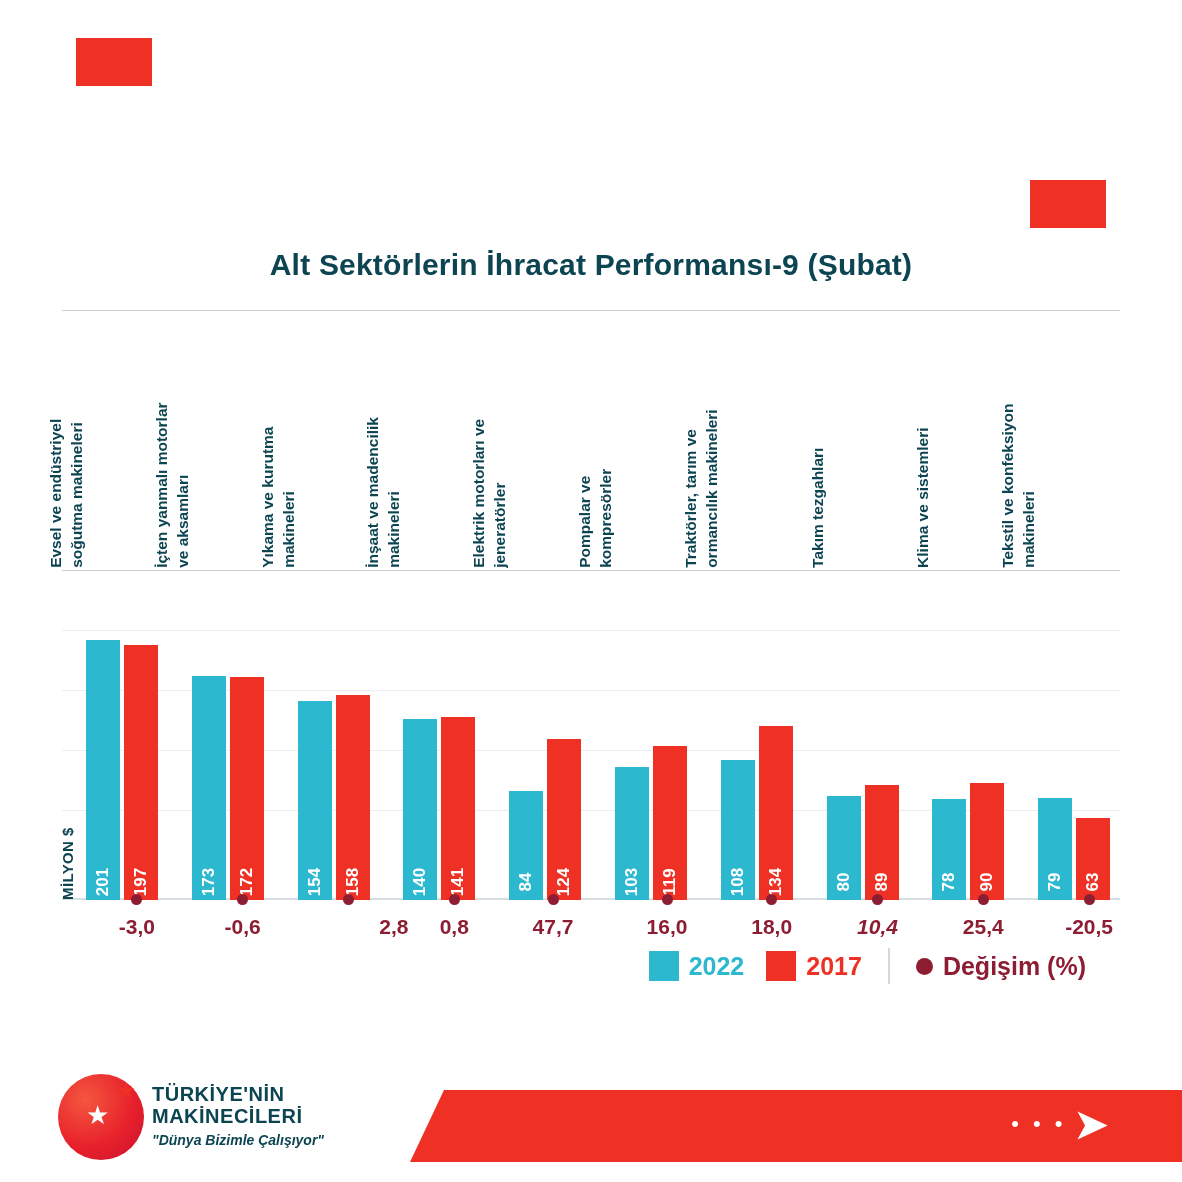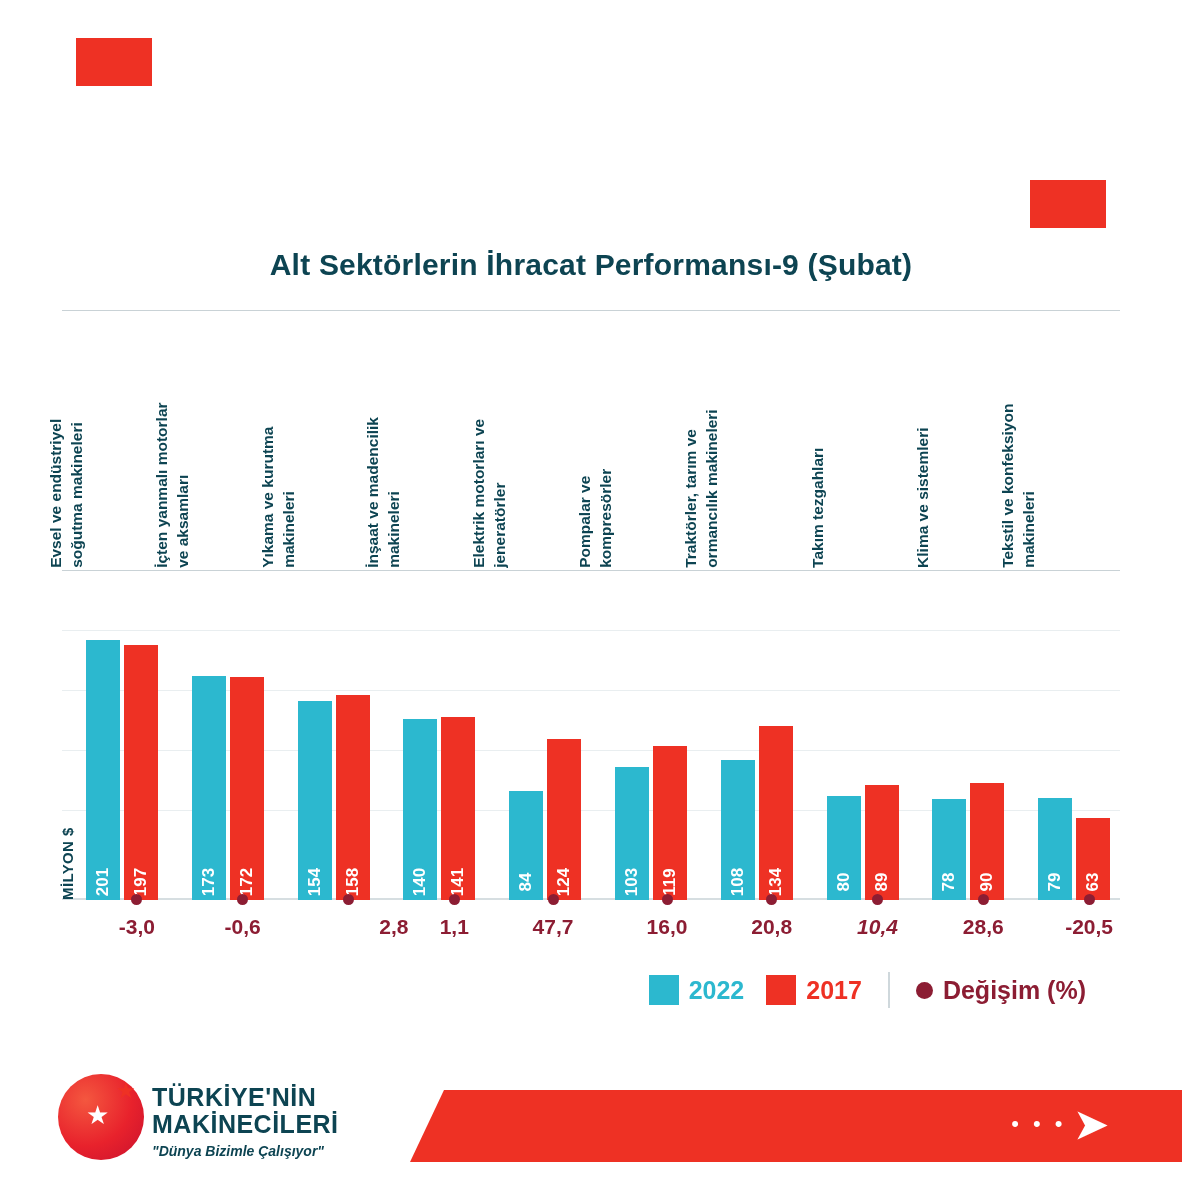--- a/index.html
+++ b/index.html
@@ -169,21 +169,21 @@
   }
   .change-text {
     color: #8c1d33;
     font-size: 21px;
     font-weight: bold;
   }
 
   
   .legend {
     position: absolute;
-    right: 96px; top: 972px;
+    right: 96px; top: 948px;
     display: flex;
     align-items: center;
     gap: 22px;
   }
   .legend-item {
     display: flex;
     align-items: center;
     gap: 10px;
   }
   .legend-swatch { width: 30px; height: 30px; }
@@ -230,21 +230,21 @@
     color: #ee3124;
     font-size: 22px;
     line-height: 1;
   }
   .logo-text {
     position: absolute;
     left: 152px; top: 32px;
     color: #0d4452;
   }
   .logo-line1, .logo-line2 {
-    font-size: 25px;
+    font-size: 20px;
     font-weight: bold;
     letter-spacing: 0.5px;
     line-height: 1.08;
   }
   .logo-tag {
     font-size: 14px;
     font-style: italic;
     font-weight: bold;
     margin-top: 5px;
   }
@@ -403,41 +403,41 @@
       <div class="change-item" style="left: 120.7px;">
         <div class="change-dot"></div>
         <div class="change-text">-0,6</div>
       </div>
       <div class="change-item" style="left: 226.5px; text-align: right;">
         <div class="change-dot"></div>
         <div class="change-text">2,8</div>
       </div>
       <div class="change-item" style="left: 332.3px;">
         <div class="change-dot"></div>
-        <div class="change-text">1,1</div>
+        <div class="change-text">0,8</div>
       </div>
       <div class="change-item" style="left: 431px;">
         <div class="change-dot"></div>
         <div class="change-text">47,7</div>
       </div>
       <div class="change-item" style="left: 545px;">
         <div class="change-dot"></div>
         <div class="change-text">16,0</div>
       </div>
       <div class="change-item" style="left: 649.7px;">
         <div class="change-dot"></div>
-        <div class="change-text">20,8</div>
+        <div class="change-text">18,0</div>
       </div>
       <div class="change-item" style="left: 755.5px; font-style: italic;">
         <div class="change-dot"></div>
         <div class="change-text">10,4</div>
       </div>
       <div class="change-item" style="left: 861.3px;">
         <div class="change-dot"></div>
-        <div class="change-text">28,6</div>
+        <div class="change-text">25,4</div>
       </div>
       <div class="change-item" style="left: 967.1px;">
         <div class="change-dot"></div>
         <div class="change-text">-20,5</div>
       </div>
     </div>
 
   <div class="legend">
     <div class="legend-item">
       <span class="legend-swatch c2022"></span>

